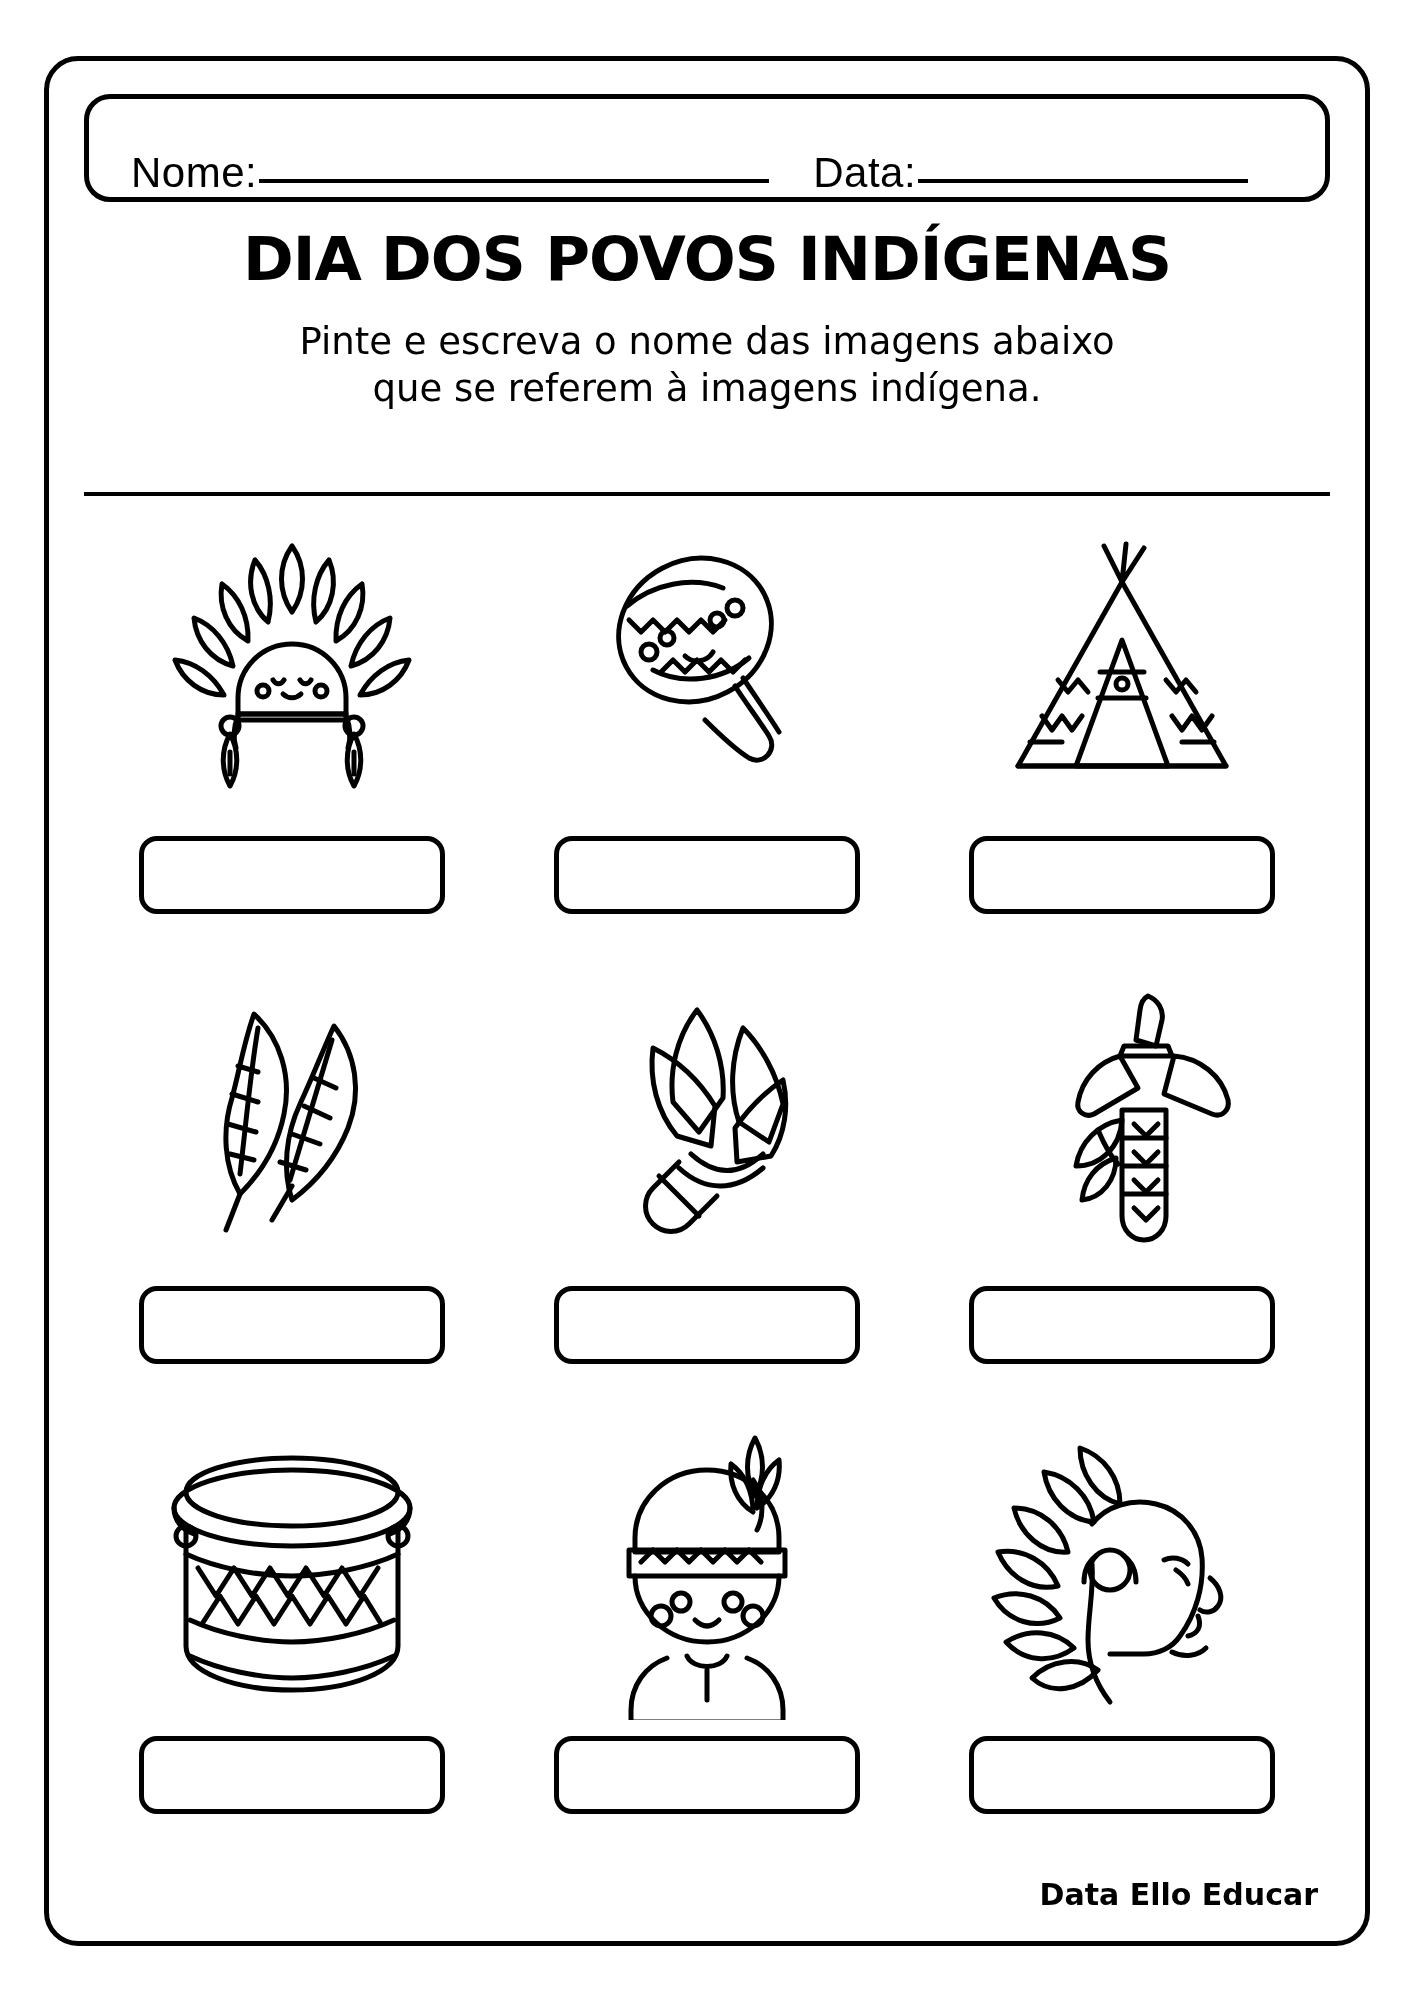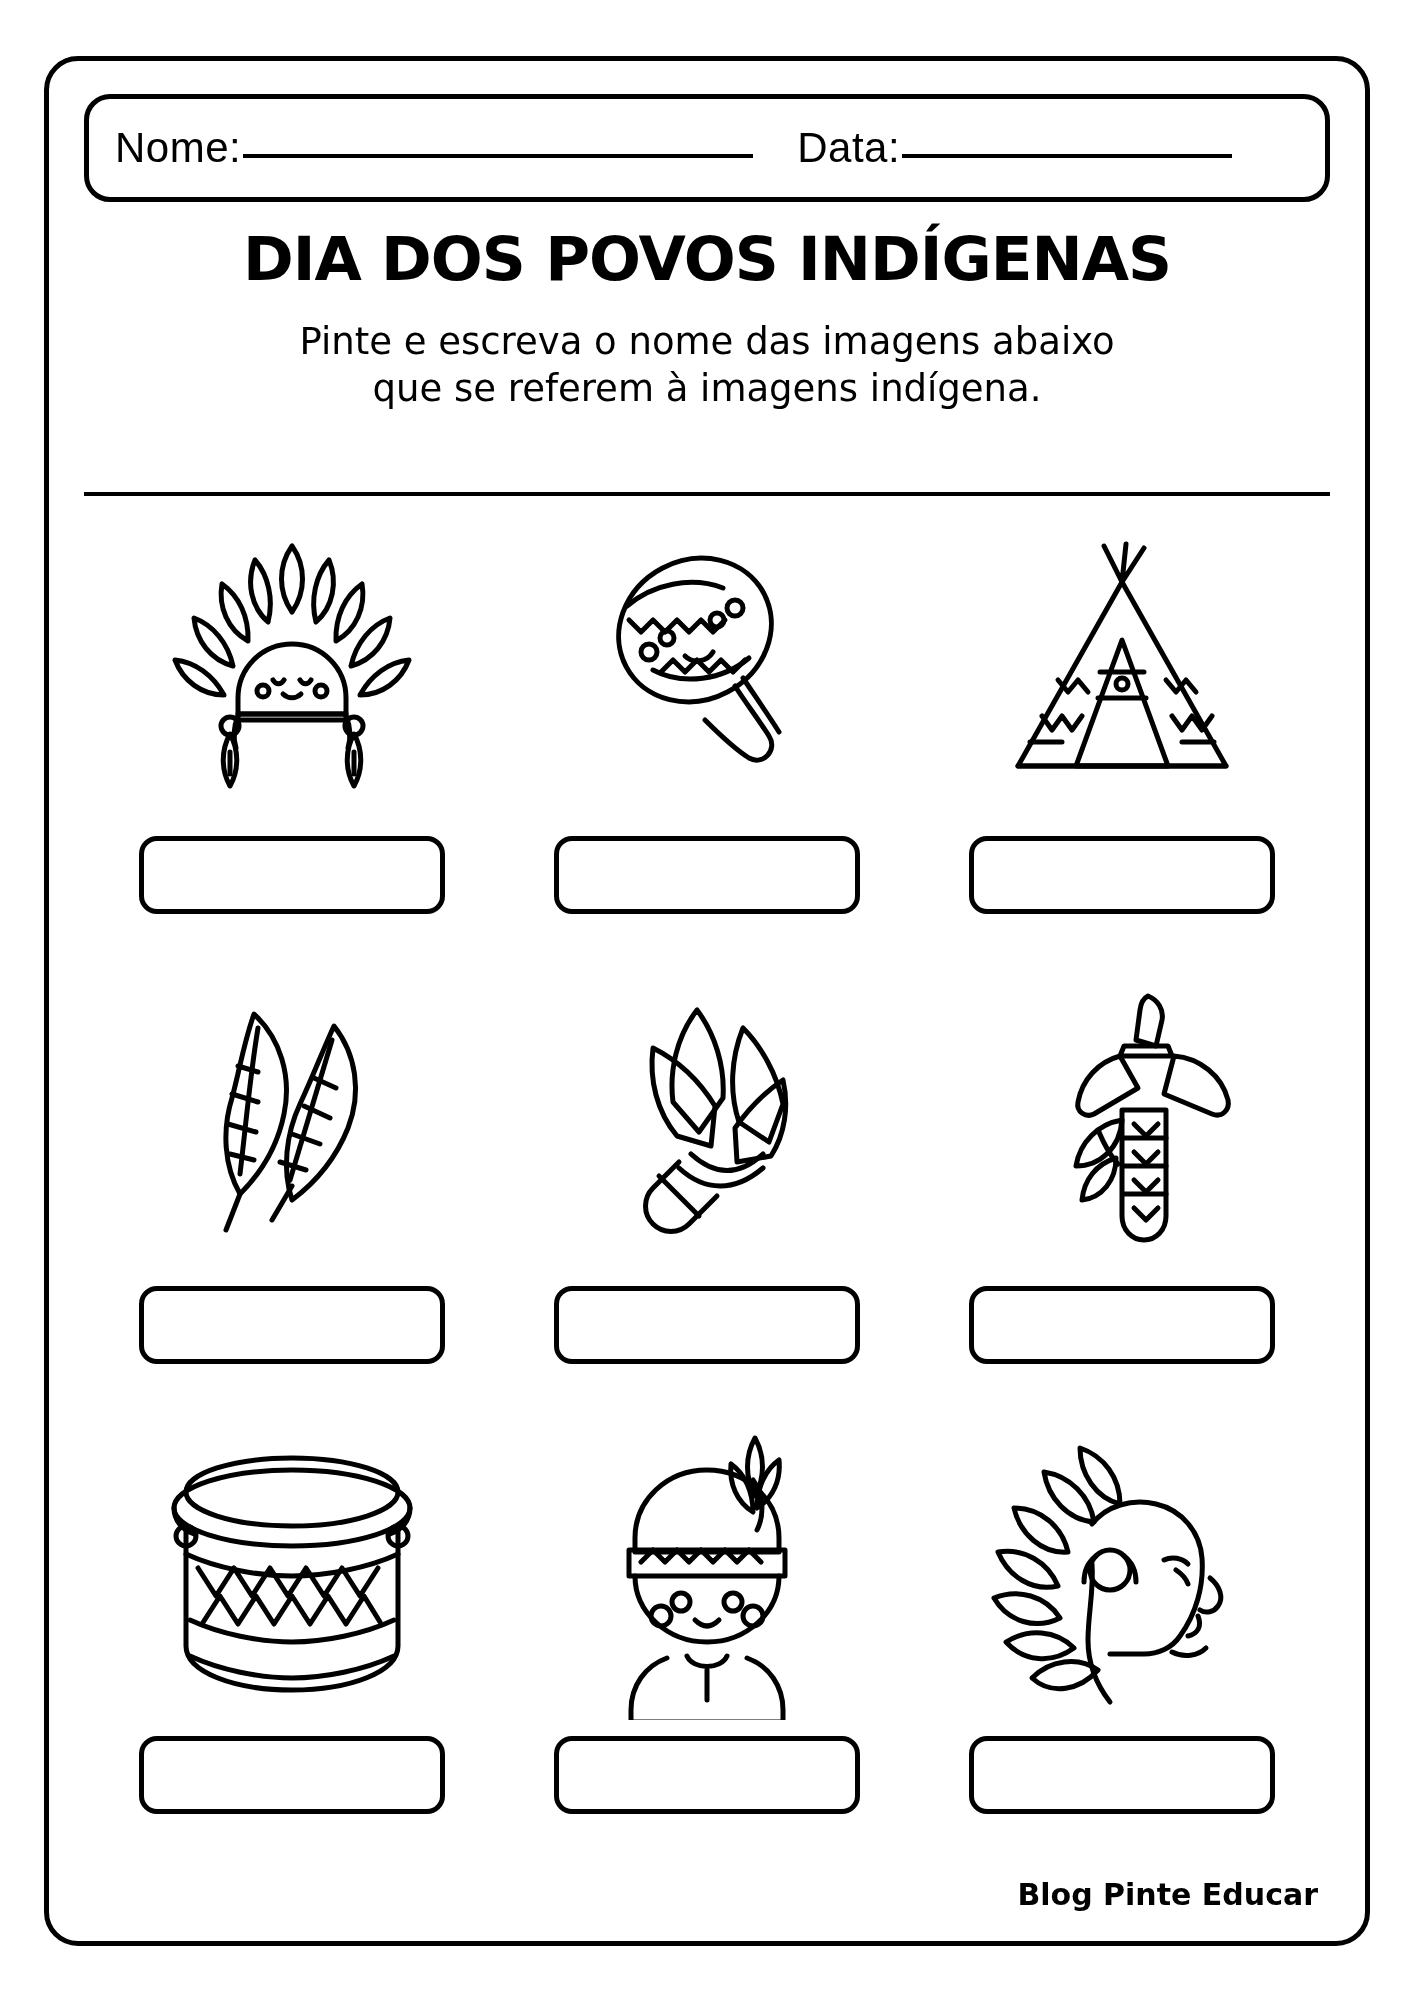--- a/index.html
+++ b/index.html
@@ -38,21 +38,22 @@
   .namedate-box {
     position: absolute;
     left: 84px;
     top: 94px;
     width: 1246px;
     height: 108px;
     border: 5px solid #000;
     border-radius: 26px;
     box-sizing: border-box;
     display: flex;
-    align-items: center;
+    align-items: flex-end;
+    padding-left: 16px;
   }
   .field {
     display: flex;
     align-items: baseline;
     font-size: 42px;
     color: #000;
     white-space: nowrap;
   }
   .field-nome { margin-left: 26px; }
   .field-data { margin-left: 44px; }
@@ -390,15 +391,15 @@
           <path d="M192 140c8-4 18-2 24 4"></path>
         </svg>
       </div>
       <div class="answer-box">
         <span class="answer-text"></span>
       </div>
     </div>
 
   </div>
 
-  <div class="credit">Blog Pinte Educar</div>
+  <div class="credit">Data Ello Educar</div>
 
 </div>
 
 </body></html>

